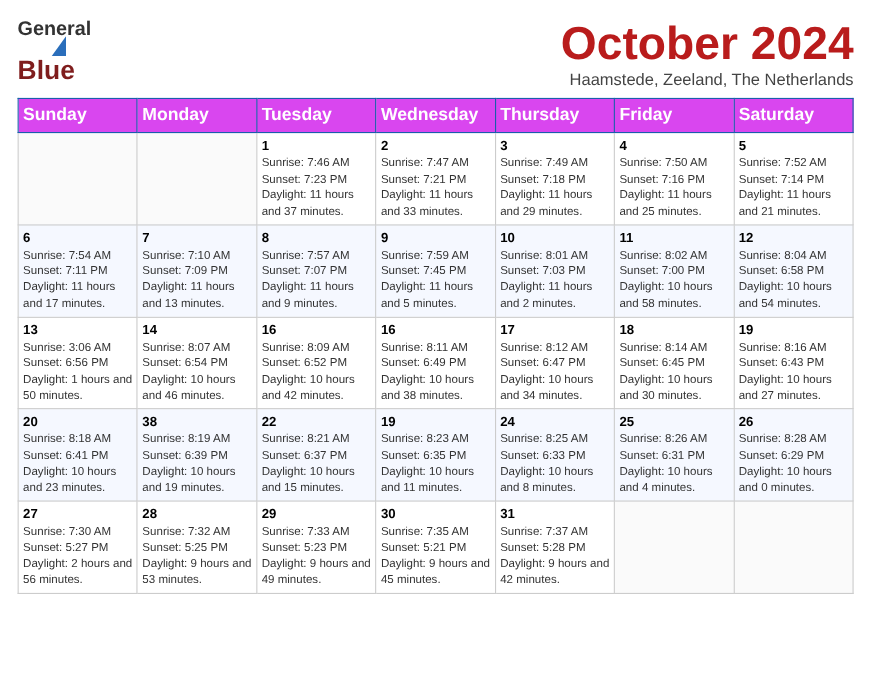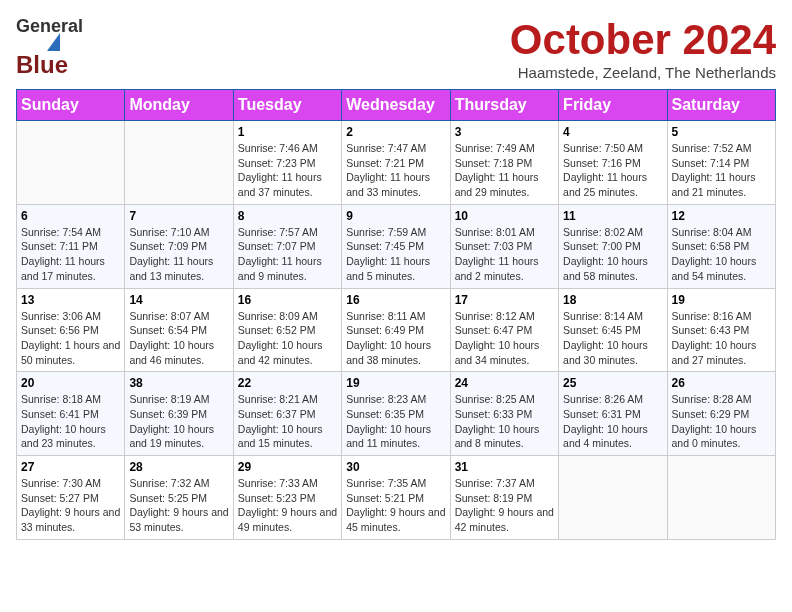--- a/index.html
+++ b/index.html
@@ -286,21 +286,21 @@
           <div class="cell-text">Sunrise: 8:28 AM</div>
           <div class="cell-text">Sunset: 6:29 PM</div>
           <div class="cell-text">Daylight: 10 hours and 0 minutes.</div>
         </td>
       </tr>
       <tr>
         <td>
           <span class="day-num">27</span>
           <div class="cell-text">Sunrise: 7:30 AM</div>
           <div class="cell-text">Sunset: 5:27 PM</div>
-          <div class="cell-text">Daylight: 9 hours and 33 minutes.</div>
+          <div class="cell-text">Daylight: 2 hours and 56 minutes.</div>
         </td>
         <td>
           <span class="day-num">28</span>
           <div class="cell-text">Sunrise: 7:32 AM</div>
           <div class="cell-text">Sunset: 5:25 PM</div>
           <div class="cell-text">Daylight: 9 hours and 53 minutes.</div>
         </td>
         <td>
           <span class="day-num">29</span>
           <div class="cell-text">Sunrise: 7:33 AM</div>
@@ -309,20 +309,20 @@
         </td>
         <td>
           <span class="day-num">30</span>
           <div class="cell-text">Sunrise: 7:35 AM</div>
           <div class="cell-text">Sunset: 5:21 PM</div>
           <div class="cell-text">Daylight: 9 hours and 45 minutes.</div>
         </td>
         <td>
           <span class="day-num">31</span>
           <div class="cell-text">Sunrise: 7:37 AM</div>
-          <div class="cell-text">Sunset: 8:19 PM</div>
+          <div class="cell-text">Sunset: 5:28 PM</div>
           <div class="cell-text">Daylight: 9 hours and 42 minutes.</div>
         </td>
         <td class="empty-cell"></td>
         <td class="empty-cell"></td>
       </tr>
     </tbody>
 </table>
 
 </body></html>

